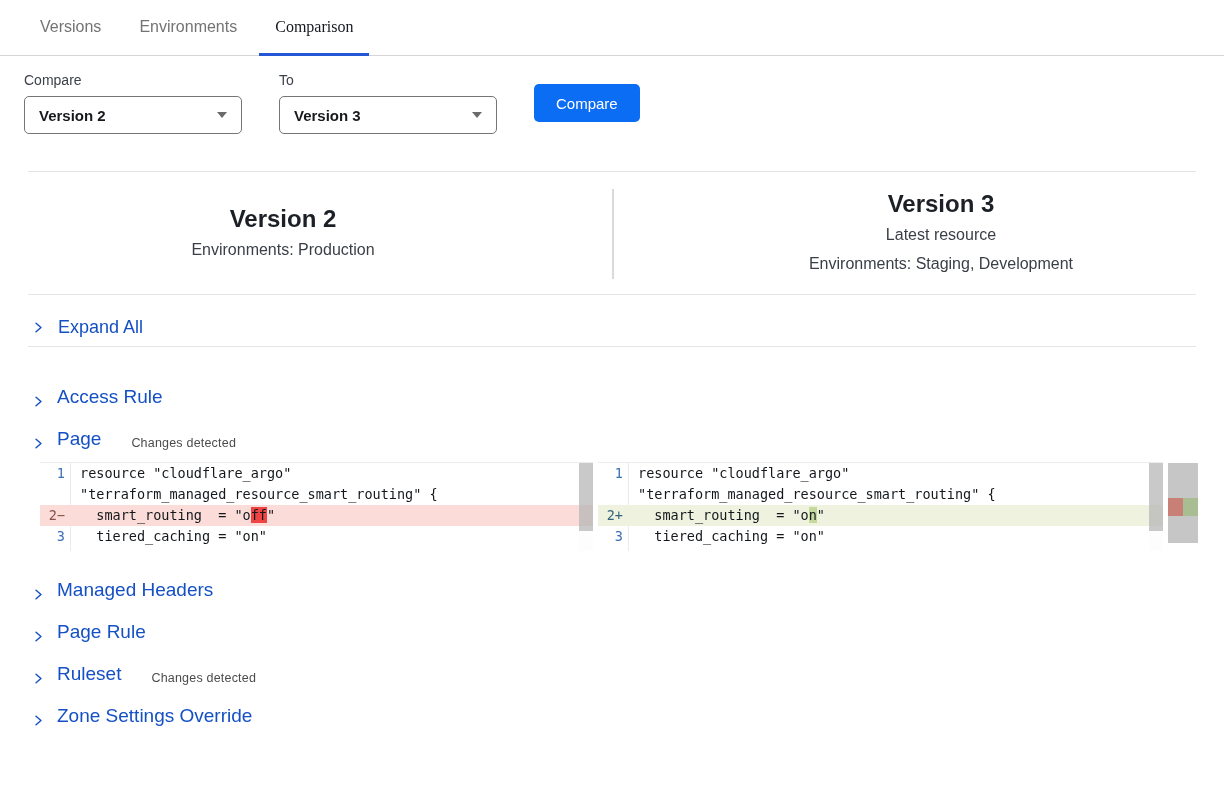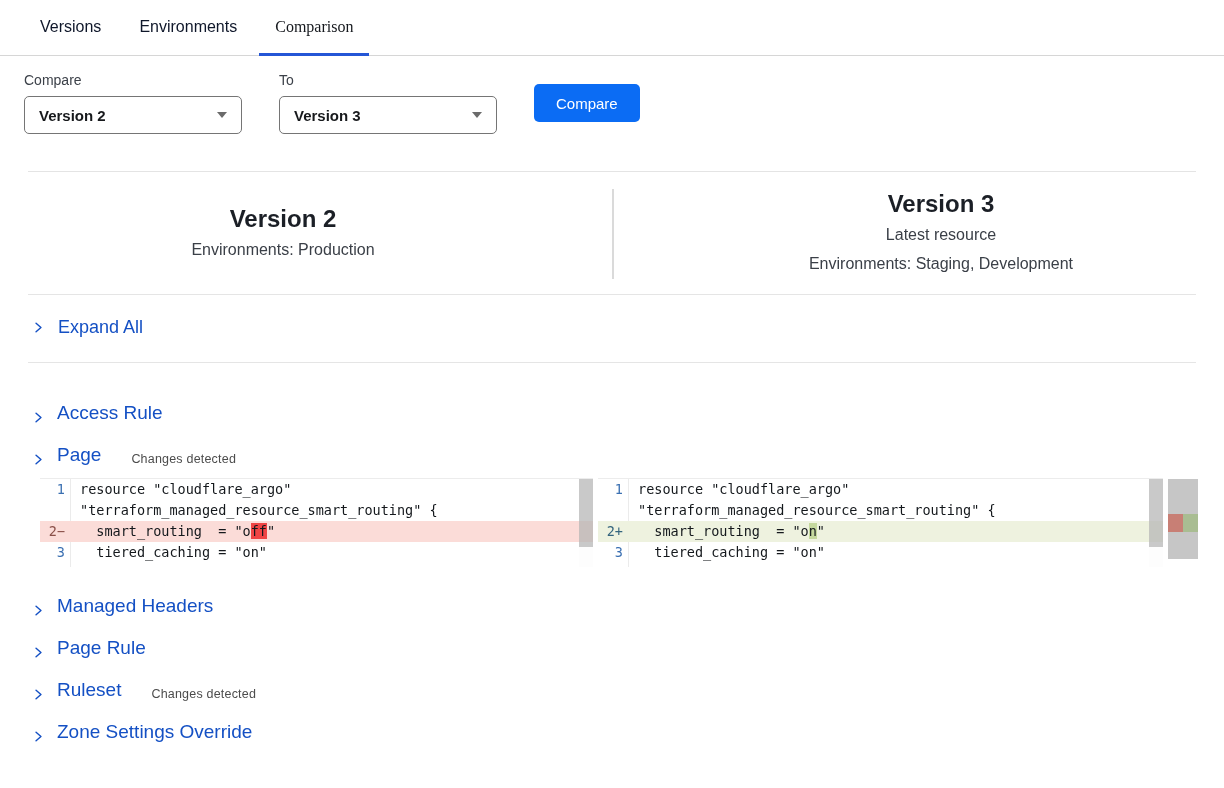--- a/index.html
+++ b/index.html
@@ -6,21 +6,21 @@
   html,body { background:#ffffff; }
   body {
     width:1224px; height:788px; overflow:hidden; position:relative;
     font-family:"Liberation Sans", sans-serif; color:#1f2329;
   }
 
   
   .tabbar { display:flex; align-items:stretch; padding-left:24px; height:56px;
             border-bottom:1px solid #d6d6d6; gap:6px; }
   .tab { display:flex; align-items:center; padding:0 16px; font-size:16px;
-         color:#0f172a; cursor:pointer; border-bottom:3px solid transparent;
+         color:#737373; cursor:pointer; border-bottom:3px solid transparent;
          margin-bottom:-1px; }
   .tab.active { color:#15181d; font-weight:500; border-bottom-color:#2456d6;font-family:Liberation Serif, serif; }
 
   
   .controls { display:flex; align-items:center; gap:37px; padding:16px 24px 0; }
   .field { display:flex; flex-direction:column; }
   .field-label { font-size:14px; color:#3c4149; margin-bottom:8px; }
   .select-box { width:218px; height:38px; border:1px solid #757575; border-radius:5px;
                 display:flex; align-items:center; justify-content:space-between;
                 padding:0 14px; cursor:pointer; background:#fff; }
@@ -35,21 +35,21 @@
   .version-headers { margin:37px 28px 0; border-top:1px solid #e4e4e4; border-bottom:1px solid #e5e5e5;
                      display:flex; align-items:center; position:relative; height:124px; }
   .vh-col { flex:1; text-align:center; }
   .vh-col.left  { padding-right:74px; }
   .vh-col.right { padding-left:74px; }
   .vh-title { font-size:24px; font-weight:600; color:#1b1f26; line-height:30px; }
   .vh-sub { font-size:16px; color:#3a3f47; line-height:26px; margin-top:3px; }
   .vh-divider { position:absolute; left:50%; top:17px; bottom:15px; width:2px; background:#dadada; }
 
   
-  .expand-row { margin:0 28px; border-bottom:1px solid #e5e5e5; padding:22px 0 24px; }
+  .expand-row { margin:0 28px; border-bottom:1px solid #e5e5e5; padding:22px 0 8px; }
   .link-btn { display:inline-flex; align-items:center; gap:13px; color:#1450c4; cursor:pointer;
               margin-left:4px; }
   .link-btn .lbl { font-size:18px; }
   .chev { width:13px; height:13px; flex:0 0 auto; }
 
   
   .sections { padding:19px 0 0 28px; }
   .sec-row { display:flex; align-items:flex-end; height:42px; cursor:pointer; }
   .sec-row .chev { margin-left:4px; color:#1450c4; }
   .sec-title { margin-left:12px; font-size:19px; color:#1450c4; font-weight:500; }

